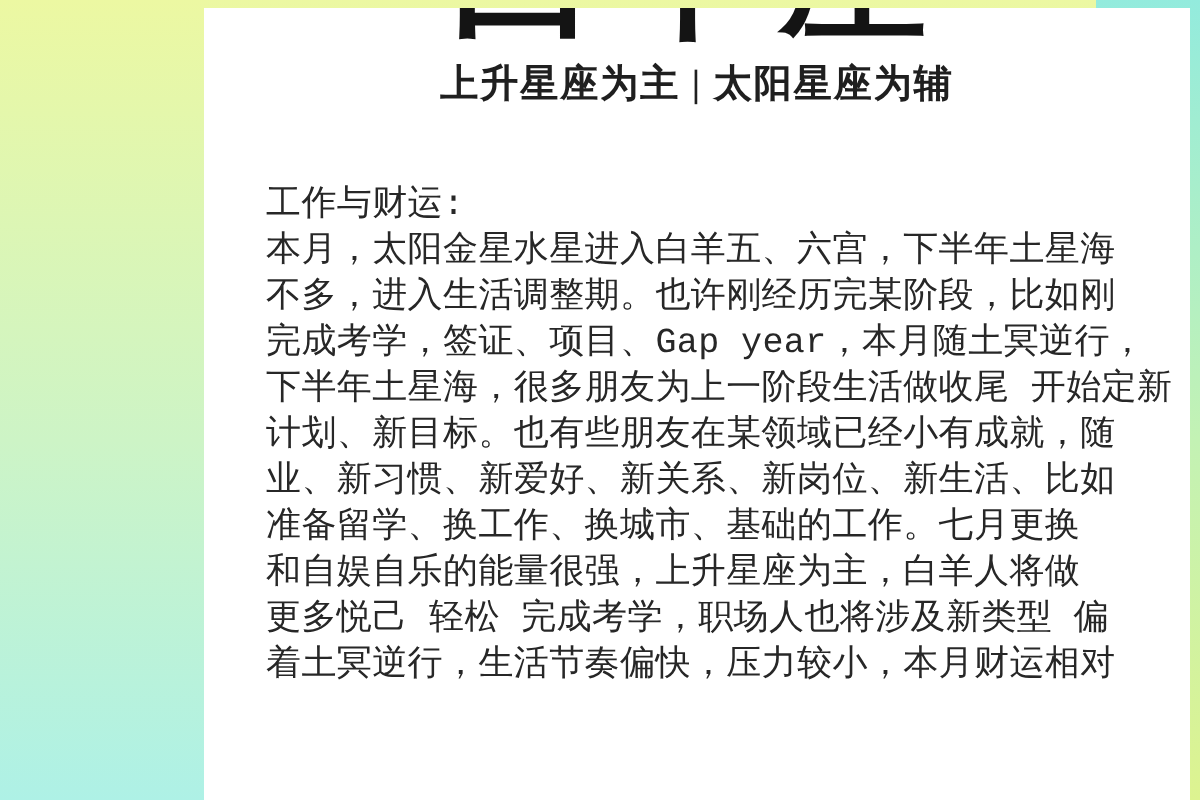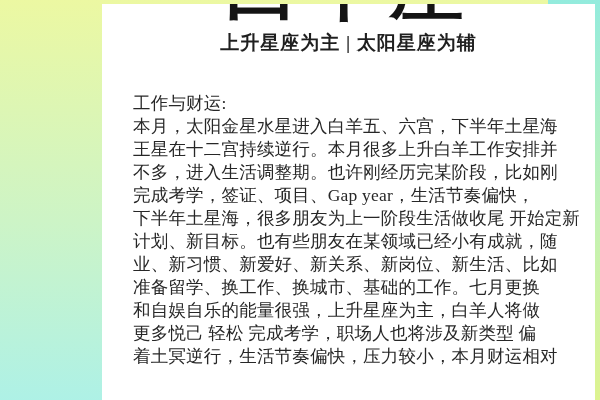--- a/index.html
+++ b/index.html
@@ -46,41 +46,41 @@
     letter-spacing: 1px;
     color: #1f1f1f;
     white-space: nowrap;
   }
   .body-text {
     position: absolute;
     top: 88px; left: 31px; right: 30px;
     color: #272727;
     font-size: 17.5px;
     line-height: 23px;
+    font-family: Liberation Mono, monospace;
   }
   .line {
     height: 23px;
     white-space: nowrap;
     letter-spacing: 0.2px;
   }
 </style>
 </head>
 <body>
 
 <div class="page">
   <div class="bg-right"></div>
   <div class="card">
     <div class="title">白羊座</div>
     <div class="subtitle">上升星座为主 | 太阳星座为辅</div>
     <div class="body-text">
       <div class="line">工作与财运:</div>
       <div class="line">本月，太阳金星水星进入白羊五、六宫，下半年土星海</div>
-      <div class="line">王星在十二宫持续逆行。本月很多上升白羊工作安排并</div>
       <div class="line">不多，进入生活调整期。也许刚经历完某阶段，比如刚</div>
-      <div class="line">完成考学，签证、项目、Gap year，生活节奏偏快，</div>
+      <div class="line">完成考学，签证、项目、Gap year，本月随土冥逆行，</div>
       <div class="line">下半年土星海，很多朋友为上一阶段生活做收尾 开始定新</div>
       <div class="line">计划、新目标。也有些朋友在某领域已经小有成就，随</div>
       <div class="line">业、新习惯、新爱好、新关系、新岗位、新生活、比如</div>
       <div class="line">准备留学、换工作、换城市、基础的工作。七月更换</div>
       <div class="line">和自娱自乐的能量很强，上升星座为主，白羊人将做</div>
       <div class="line">更多悦己 轻松 完成考学，职场人也将涉及新类型 偏</div>
       <div class="line">着土冥逆行，生活节奏偏快，压力较小，本月财运相对</div>
     </div>
   </div>
 </div>

